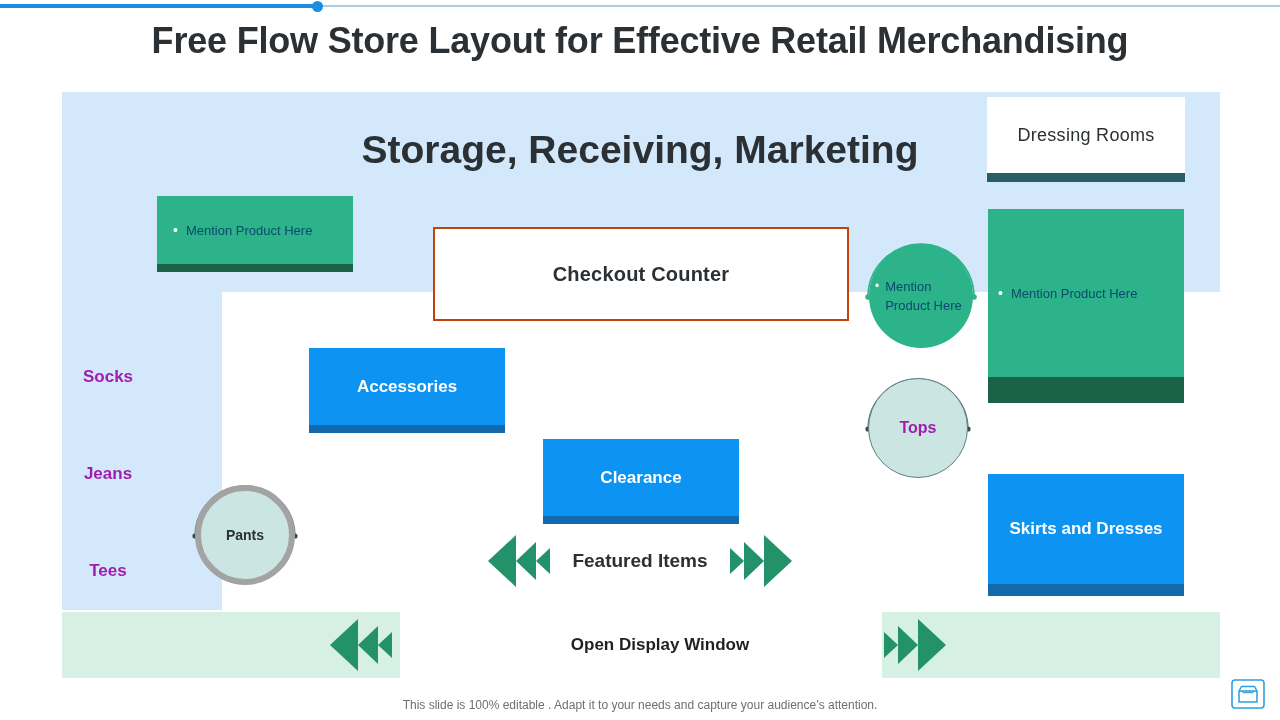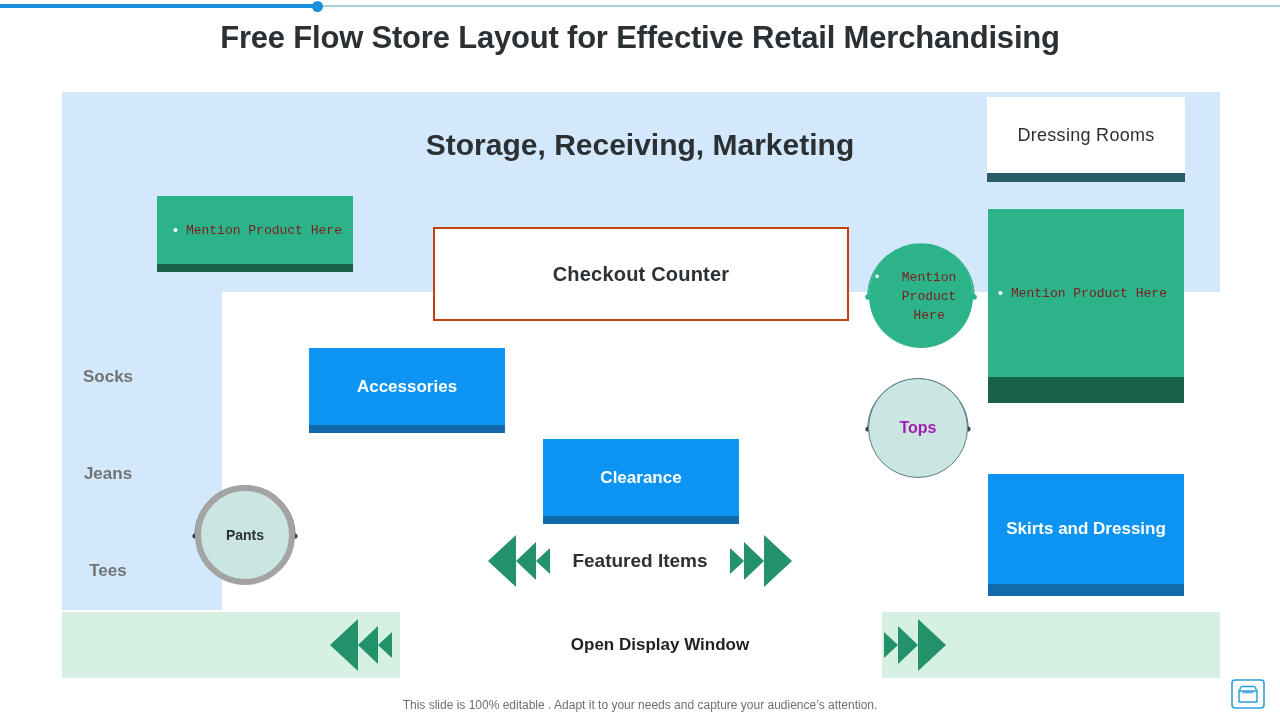--- a/index.html
+++ b/index.html
@@ -40,21 +40,21 @@
     border-radius: 50%;
     background: #1a8fe0;
   }
 
   
   #title {
     position: absolute;
     left: 0; top: 20px;
     width: 1280px;
     text-align: center;
-    font-size: 31px;
+    font-size: 36px;
     font-weight: bold;
     color: #2b3034;
     letter-spacing: -0.2px;
   }
 
   
   #panel {
     position: absolute;
     left: 62px; top: 92px;
     width: 1158px; height: 518px;
@@ -66,33 +66,33 @@
     width: 1036px; height: 410px;
     background: #ffffff;
   }
 
   
   #storage-heading {
     position: absolute;
     left: 160px; top: 128px;
     width: 960px;
     text-align: center;
-    font-size: 30px;
+    font-size: 39px;
     font-weight: bold;
     color: #2b3034;
   }
 
   
   .cat-label {
     position: absolute;
     width: 100px;
     text-align: center;
     font-size: 17px;
     font-weight: bold;
-    color: #737373;
+    color: #a21caf;
     left: 58px;
   }
   #cat-socks { top: 367px; }
   #cat-jeans { top: 464px; }
   #cat-tees  { top: 561px; }
 
   
   .sbox {
     position: absolute;
     box-sizing: border-box;
@@ -189,25 +189,24 @@
     display: flex;
     align-items: flex-start;
     gap: 8px;
   }
   .bullet-dot {
     color: #ffffff;
     font-size: 14px;
     line-height: 17px;
   }
   .bullet-text {
-    color: #7f1d1d;
+    color: #0c4a6e;
     font-size: 13px;
     line-height: 17px;
-    text-align: center;
-    font-family: Liberation Mono, monospace;
+    text-align: left;
   }
 
   
   #checkout {
     position: absolute;
     left: 433px; top: 227px;
     width: 416px; height: 94px;
     background: #ffffff;
     border: 2px solid #c2410c;
     box-sizing: border-box;
@@ -412,21 +411,21 @@
 
 <div class="sbox blue" id="box-clearance">
   <div class="body">
     <span class="box-title">Clearance</span>
   </div>
   <div class="foot"></div>
 </div>
 
 <div class="sbox blue" id="box-skirts">
   <div class="body">
-    <span class="box-title">Skirts and Dressing</span>
+    <span class="box-title">Skirts and Dresses</span>
   </div>
   <div class="foot"></div>
 </div>
 
 <div id="checkout">
   <span class="label">Checkout Counter</span>
 </div>
 
 <div class="circle-wrap" id="circ-pants">
   <svg class="arc" width="114" height="106">

